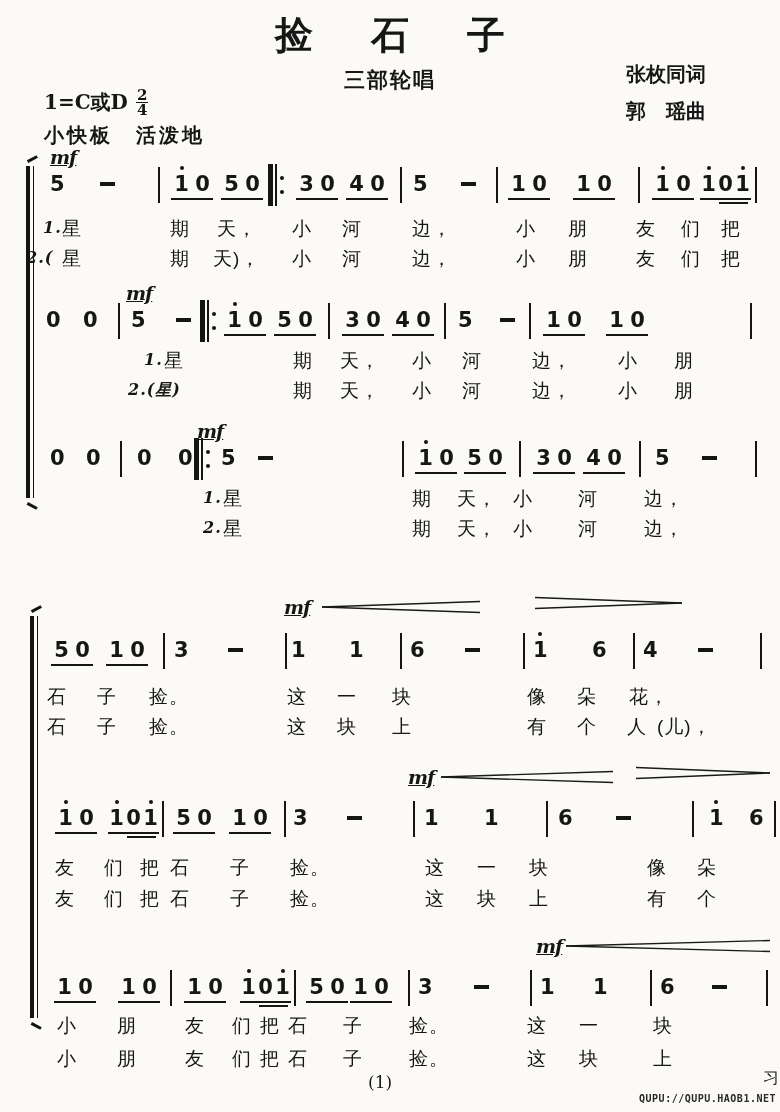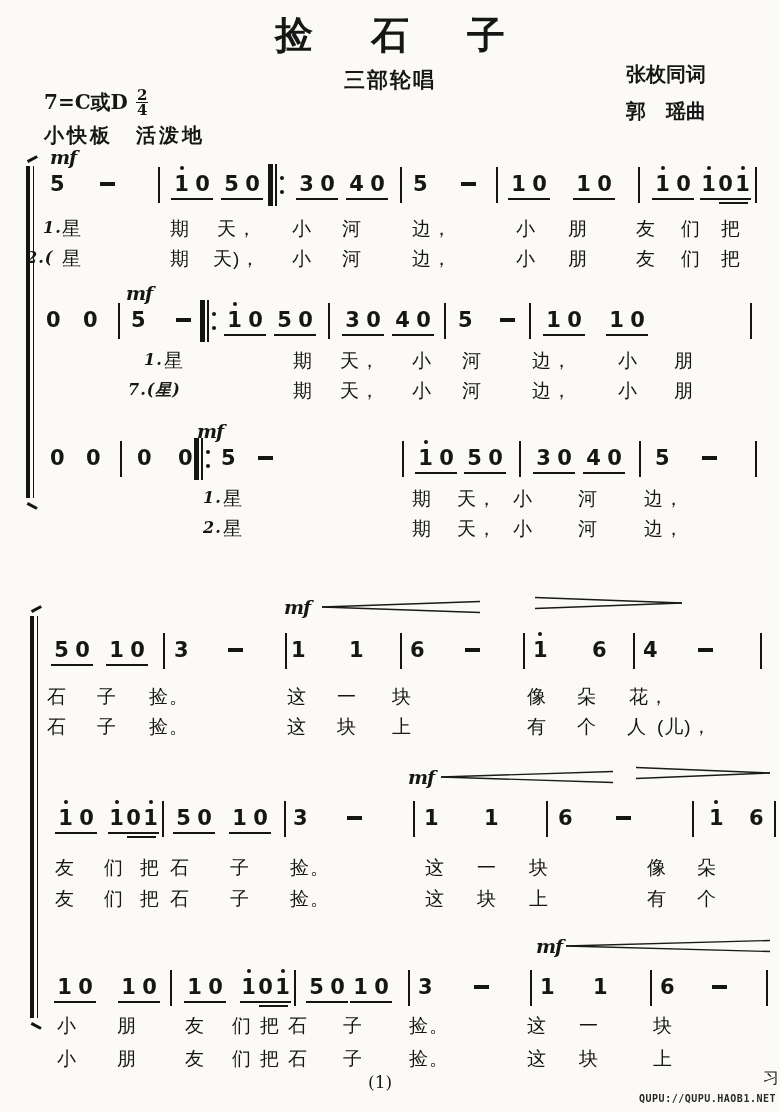--- a/index.html
+++ b/index.html
@@ -35,39 +35,39 @@
     font:bold 21px "DejaVu Sans",sans-serif;line-height:24px;}
   .hdot{position:absolute;left:50%;top:-6px;width:4px;height:4px;margin-left:-2px;border-radius:50%;background:#151515;}
   .ul2{position:absolute;bottom:-6px;height:2.2px;background:#151515;}
   .dash{position:absolute;width:15px;height:3.5px;background:#151515;}
   .barline{position:absolute;width:2.2px;height:36px;background:#151515;}
   .rbar{position:absolute;width:18px;height:42px;}
   .rbar i{position:absolute;display:block;background:#151515;}
   .rt{left:0;top:0;width:4.5px;height:100%;}
   .rn{left:7px;top:0;width:2px;height:100%;}
   .rd{left:12px;width:4px;height:4px;border-radius:50%;}
-  .dyn{position:absolute;font:italic bold 19px "DejaVu Serif",serif;letter-spacing:-1px;white-space:nowrap;}
+  .dyn{position:absolute;font:italic bold 19px "DejaVu Serif",serif;letter-spacing:-1px;white-space:nowrap;text-decoration:underline;}
   .hp{position:absolute;}
   .lyr{position:absolute;font-size:19px;white-space:nowrap;letter-spacing:1px;}
   .lyr.num{font:italic 600 16px "DejaVu Serif",serif;padding-top:2px;}
   .pageno{position:absolute;left:368px;top:1072px;font:17px "DejaVu Serif",serif;}
   .watermark{position:absolute;right:4px;top:1093px;font:bold 10px "DejaVu Sans Mono",monospace;letter-spacing:0.5px;color:#2a2a2a;}
   .edgechar{position:absolute;left:763px;top:1068px;font-size:16px;}
 </style>
 </head>
 <body>
 
 <div class="title">捡石子</div>
 <div class="subtitle">三部轮唱</div>
 <div class="byline">
   <div>张枚同词</div>
   <div>郭　瑶曲</div>
 </div>
 <div class="keyline">
-  <span>7=C或D</span>
+  <span>1=C或D</span>
   <span class="frac">
     <span class="num">2</span>
     <span class="den">4</span>
   </span>
 </div>
 <div class="tempo">小快板　活泼地</div>
 
 <div id="score">
     <div class="bracket" style="position: absolute; left: 26px; top: 166px; height: 332px;"></div>
     <div class="grp" style="position: absolute; left: 50px; top: 172px;">
@@ -200,21 +200,21 @@
     <div class="dyn" style="position: absolute; left: 126px; top: 282px;">mf</div>
     <div class="lyr num" style="position: absolute; left: 144px; top: 348px;">1.</div>
     <div class="lyr" style="position: absolute; left: 164px; top: 348px;">星</div>
     <div class="lyr" style="position: absolute; left: 293px; top: 348px;">期</div>
     <div class="lyr" style="position: absolute; left: 340px; top: 348px;">天，</div>
     <div class="lyr" style="position: absolute; left: 412px; top: 348px;">小</div>
     <div class="lyr" style="position: absolute; left: 462px; top: 348px;">河</div>
     <div class="lyr" style="position: absolute; left: 532px; top: 348px;">边，</div>
     <div class="lyr" style="position: absolute; left: 618px; top: 348px;">小</div>
     <div class="lyr" style="position: absolute; left: 674px; top: 348px;">朋</div>
-    <div class="lyr num" style="position: absolute; left: 128px; top: 378px;">7.(星)</div>
+    <div class="lyr num" style="position: absolute; left: 128px; top: 378px;">2.(星)</div>
     <div class="lyr" style="position: absolute; left: 293px; top: 378px;">期</div>
     <div class="lyr" style="position: absolute; left: 340px; top: 378px;">天，</div>
     <div class="lyr" style="position: absolute; left: 412px; top: 378px;">小</div>
     <div class="lyr" style="position: absolute; left: 462px; top: 378px;">河</div>
     <div class="lyr" style="position: absolute; left: 532px; top: 378px;">边，</div>
     <div class="lyr" style="position: absolute; left: 618px; top: 378px;">小</div>
     <div class="lyr" style="position: absolute; left: 674px; top: 378px;">朋</div>
     <div class="grp" style="position: absolute; left: 50px; top: 446px;">
       <span class="cell" style="width: 14px;">0</span>
     </div>

